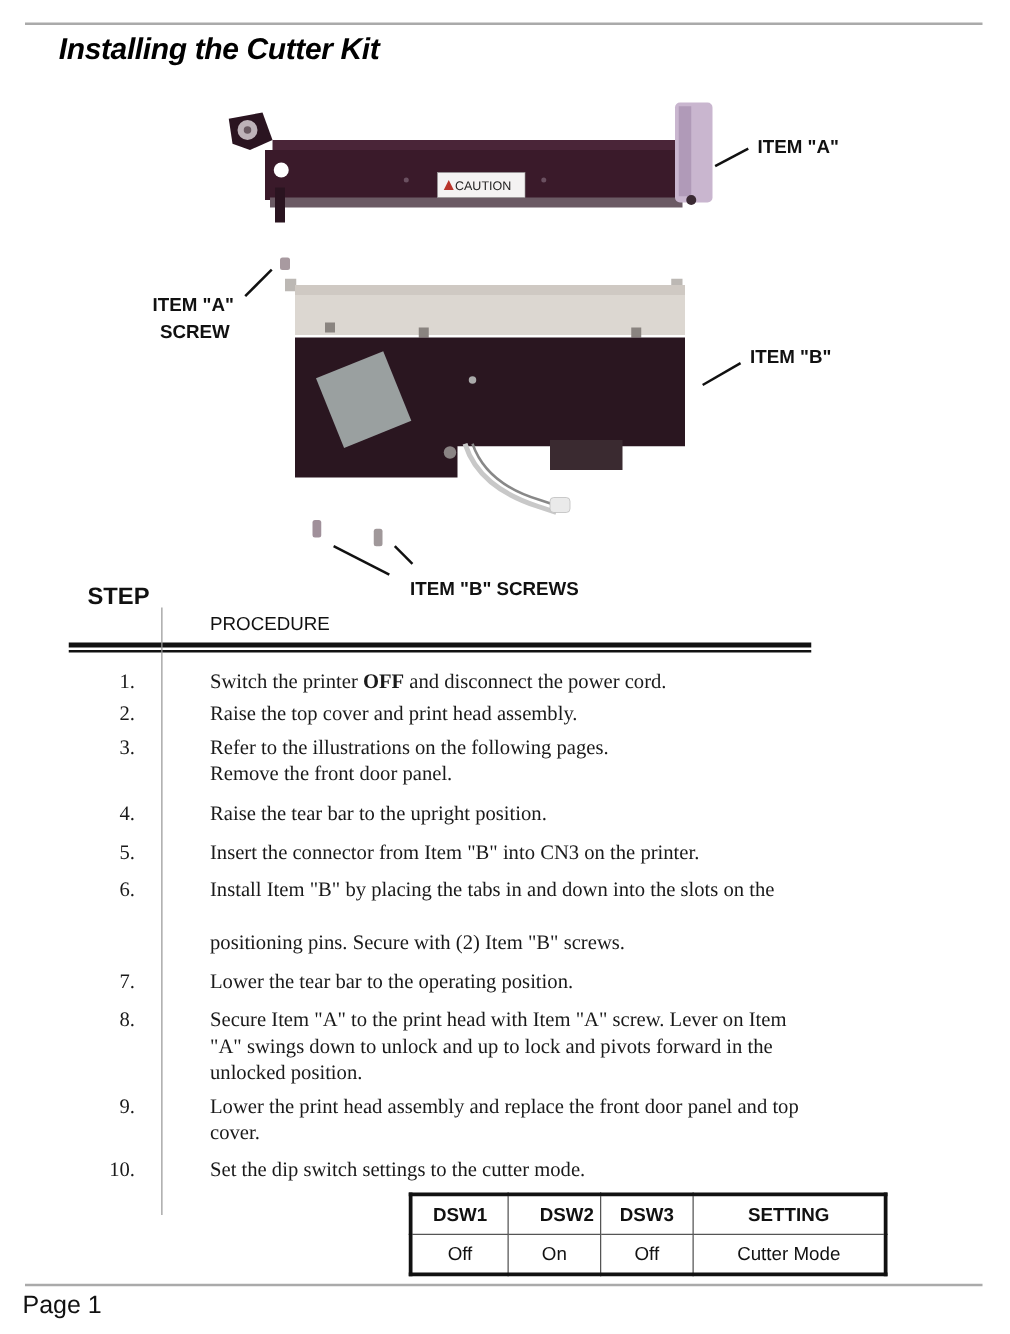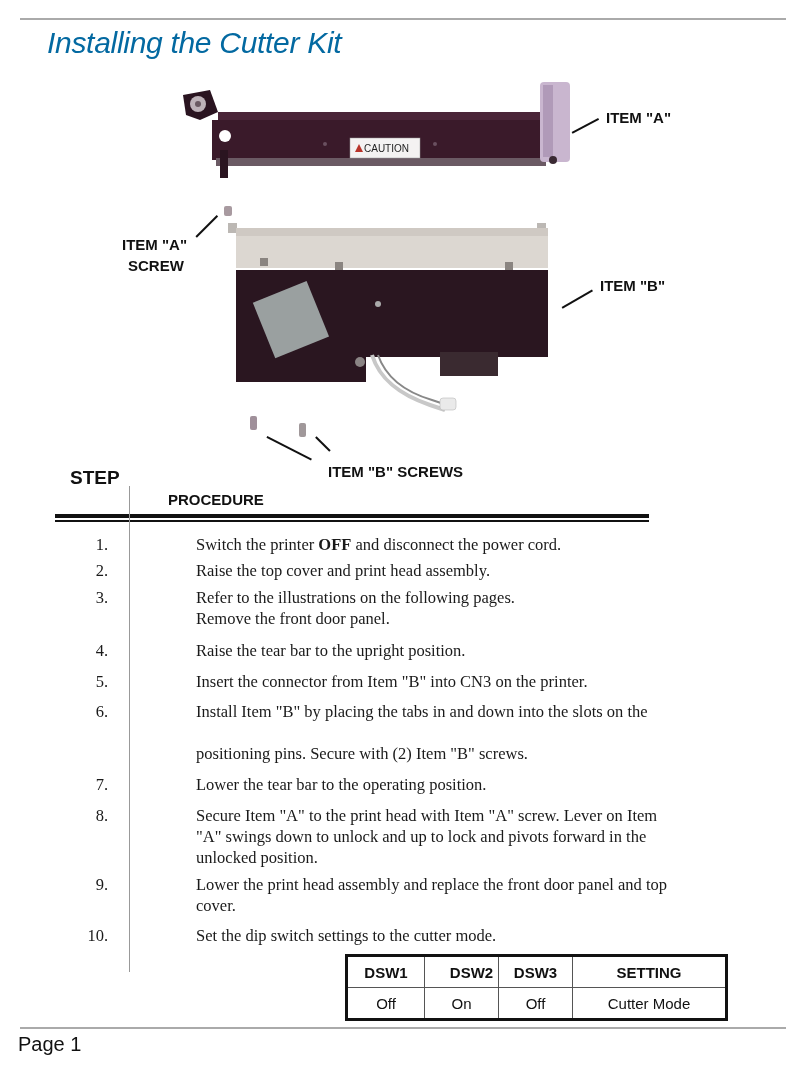--- a/index.html
+++ b/index.html
@@ -1,41 +1,41 @@
 <!DOCTYPE html>
 <html><head>
 <meta charset="utf-8">
 <style>
   * { box-sizing: border-box; margin: 0; padding: 0; }
   html, body { width: 808px; height: 1067px; background: #ffffff; overflow: hidden; }
   body { position: relative; font-family: "Liberation Sans", sans-serif; color: #111; }
 
   .top-rule { position: absolute; left: 20px; top: 18px; width: 766px; height: 2px; background: #aaaaaa; }
-  .page-title { position: absolute; left: 47px; top: 26px; font-size: 30px; font-weight: normal; font-style: italic; letter-spacing: -0.3px; color: #0369a1; }
+  .page-title { position: absolute; left: 47px; top: 26px; font-size: 24px; font-weight: bold; font-style: italic; letter-spacing: -0.3px; color: #000000; }
 
   
   .figure { position: absolute; left: 0; top: 70px; width: 808px; height: 420px; }
   .callout { position: absolute; font-weight: bold; font-size: 15px; color: #111; line-height: 19px; }
   .leader { position: absolute; height: 1.5px; background: #111; transform-origin: 0 50%; }
 
   
   .step-head { position: absolute; left: 70px; top: 467px; font-weight: bold; font-size: 19px; }
-  .proc-head { position: absolute; left: 168px; top: 491px; font-weight: bold; font-size: 15px; }
+  .proc-head { position: absolute; left: 168px; top: 491px; font-weight: normal; font-size: 15px; }
   .rule-thick { position: absolute; left: 55px; top: 514px; width: 594px; height: 4px; background: #111; }
   .rule-thin { position: absolute; left: 55px; top: 520px; width: 594px; height: 1.5px; background: #111; }
   .vdiv { position: absolute; left: 129px; top: 486px; width: 1px; height: 486px; background: #999; }
 
   .steps { position: absolute; left: 0; top: 530px; width: 808px; font-family: "Liberation Serif", serif; font-size: 16.5px; line-height: 21px; color: #1a1a1a; }
   .step { position: absolute; left: 0; width: 808px; }
   .step .num { position: absolute; right: 700px; width: 60px; text-align: right; }
-  .step .txt { position: absolute; left: 168px; width: 540px; margin-left: 28px; }
+  .step .txt { position: absolute; left: 168px; width: 540px; }
   .step .txt b { font-weight: bold; }
 
   
-  .dip { position: absolute; left: 345px; top: 954px; border-collapse: collapse; border: 3px solid #111; font-family: "Liberation Sans", sans-serif; font-size: 15px; }
+  .dip { position: absolute; left: 327px; top: 954px; border-collapse: collapse; border: 3px solid #111; font-family: "Liberation Sans", sans-serif; font-size: 15px; }
   .dip th, .dip td { border: 1px solid #555; text-align: center; height: 32px; }
   .dip th { font-weight: bold; }
   .dip td { font-weight: normal; }
 
   .bottom-rule { position: absolute; left: 20px; top: 1027px; width: 766px; height: 2px; background: #aaaaaa; }
   .page-num { position: absolute; left: 18px; top: 1033px; font-size: 20px; color: #111; }
 </style>
 </head>
 <body>
 

